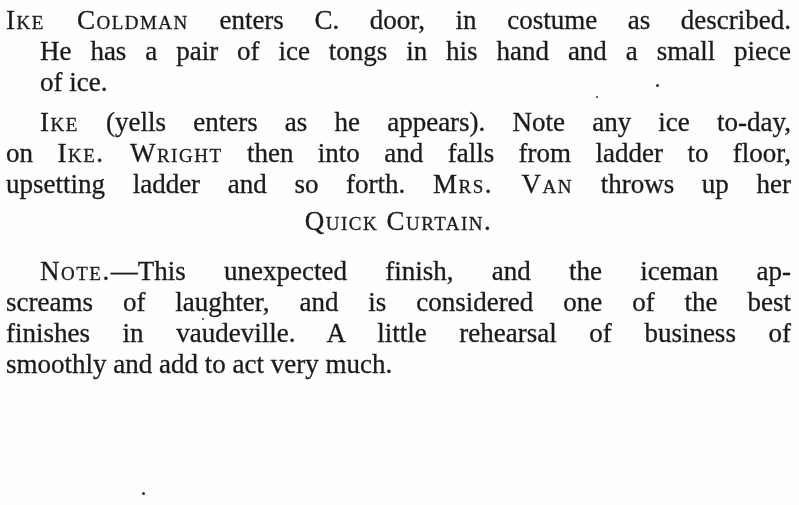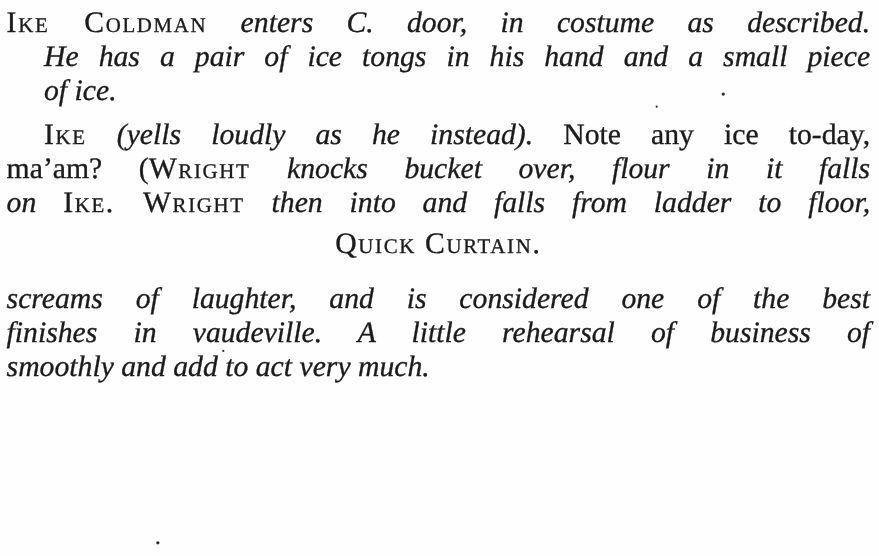--- a/index.html
+++ b/index.html
@@ -26,21 +26,21 @@
   #doc {
     padding: 5px 8px 0 6px;
   }
   .line {
     text-align: justify;
     text-align-last: justify;
   }
   .line.last   { text-align-last: left; }
   .line.center { text-align: right; text-align-last: center; }
   .line.indent { padding-left: 34px; }
-  .it { font-style: italic; }
+  .it { }
   .rm { font-style: normal; }
   .sc {
     font-style: normal;
     font-variant: small-caps;
     letter-spacing: 1.5px;
   }
   .para + .para { margin-top: 9px; }
   .para[data-name="curtain-line"]   { margin-top: 6px; }
   .para[data-name="note-paragraph"] { margin-top: 19px; }
   .speck {
@@ -52,28 +52,29 @@
 </head>
 <body data-name="scanned-book-page">
 
 <div id="doc" data-name="page-text-block">
     <div class="para" data-name="stage-direction-opening">
       <div class="line" data-name="text-line"><span class="sc" data-name="smallcaps-text">Ike Coldman</span><span class="it" data-name="text-segment"> enters C. door, in costume as described.</span></div>
       <div class="line indent" data-name="text-line"><span class="it" data-name="text-segment">He has a pair of ice tongs in his hand and a small piece</span></div>
       <div class="line indent last" data-name="text-line"><span class="it" data-name="text-segment">of ice.</span></div>
     </div>
     <div class="para" data-name="ike-speech">
-      <div class="line indent" data-name="text-line"><span class="sc" data-name="smallcaps-text">Ike</span><span class="it" data-name="text-segment"> (yells loudly as he instead).</span><span class="rm" data-name="text-segment"> Note any ice to-day,</span></div>
-      <div class="line" data-name="text-line"><span class="rm" data-name="text-segment">ma’am? (</span><span class="sc" data-name="smallcaps-text">Wright</span><span class="it" data-name="text-segment"> knocks bucket over, flour in it falls</span></div>
+      <div class="line indent" data-name="text-line"><span class="sc" data-name="smallcaps-text">Ike</span><span class="it" data-name="text-segment"> (yells enters as he appears).</span><span class="rm" data-name="text-segment"> Note any ice to-day,</span></div>
       <div class="line" data-name="text-line"><span class="it" data-name="text-segment">on </span><span class="sc" data-name="smallcaps-text">Ike. Wright</span><span class="it" data-name="text-segment"> then into and falls from ladder to floor,</span></div>
+      <div class="line" data-name="text-line"><span class="it" data-name="text-segment">upsetting ladder and so forth. </span><span class="sc" data-name="smallcaps-text">Mrs. Van</span><span class="it" data-name="text-segment"> throws up her</span></div>
     </div>
     <div class="para" data-name="curtain-line">
       <div class="line last center" data-name="text-line"><span class="sc" data-name="smallcaps-text">Quick Curtain.</span></div>
     </div>
     <div class="para" data-name="note-paragraph">
+      <div class="line indent" data-name="text-line"><span class="sc" data-name="smallcaps-text">Note.</span><span class="it" data-name="text-segment">—This unexpected finish, and the iceman ap-</span></div>
       <div class="line" data-name="text-line"><span class="it" data-name="text-segment">screams of laughter, and is considered one of the best</span></div>
       <div class="line" data-name="text-line"><span class="it" data-name="text-segment">finishes in vaudeville. A little rehearsal of business of</span></div>
       <div class="line last" data-name="text-line"><span class="it" data-name="text-segment">smoothly and add to act very much.</span></div>
     </div>
   </div>
 
 <div class="speck" style="left:656px; top:84px;  width:3px; height:3px;" data-name="scan-speck"></div>
 <div class="speck" style="left:596px; top:96px;  width:2px; height:2px;" data-name="scan-speck"></div>
 <div class="speck" style="left:686px; top:277px; width:3px; height:3px;" data-name="scan-speck"></div>
 <div class="speck" style="left:202px; top:318px; width:2px; height:2px;" data-name="scan-speck"></div>

